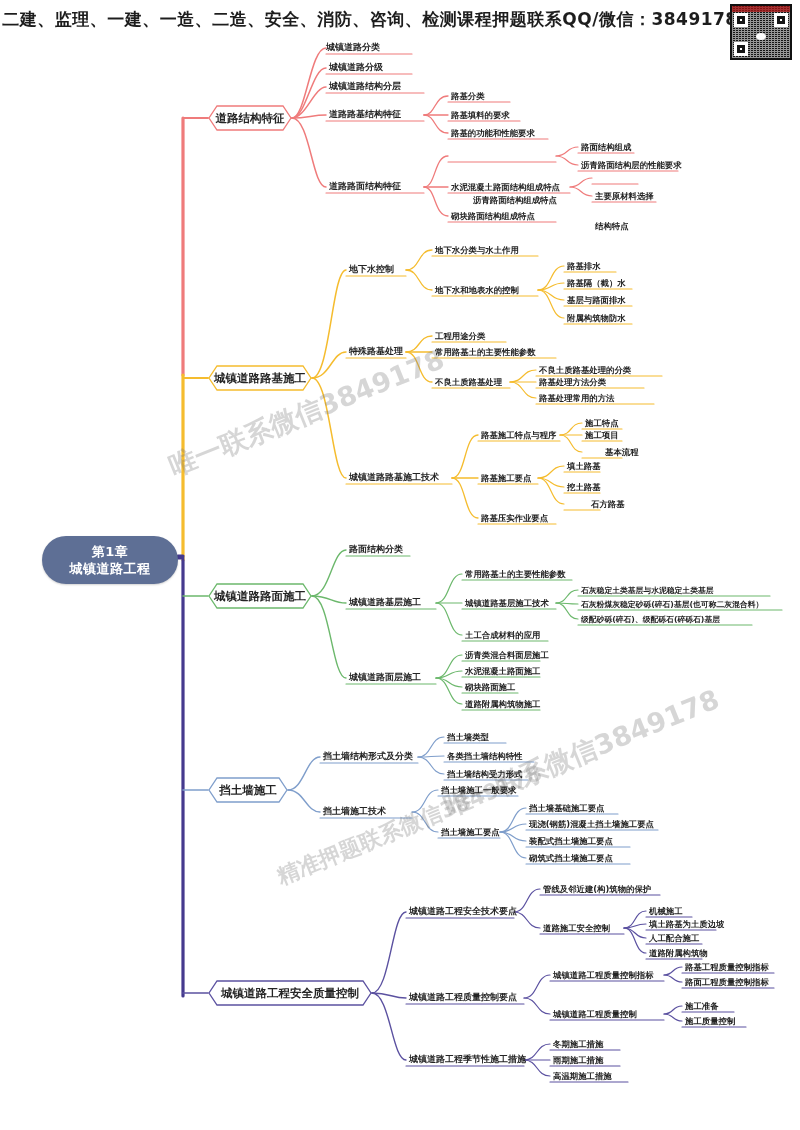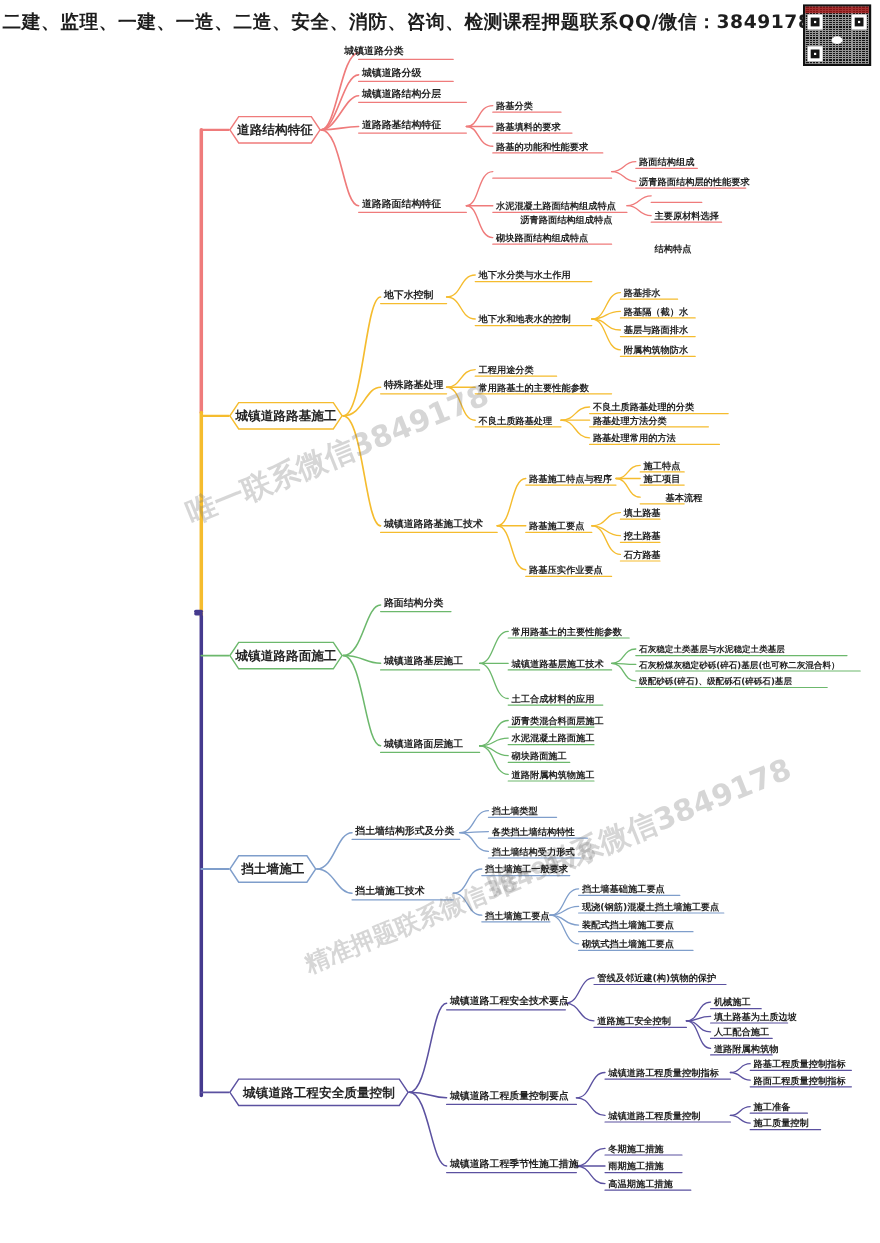--- a/index.html
+++ b/index.html
@@ -286,20 +286,24 @@
       <path d="M550,1050 L620,1050" stroke="#5b51a0" stroke-width="1.1"></path>
       <path d="M550,1066 L620,1066" stroke="#5b51a0" stroke-width="1.1"></path>
       <path d="M550,1082 L628,1082" stroke="#5b51a0" stroke-width="1.1"></path>
     </g>
   </svg>
 
   <div class="wm" id="wm1">唯一联系微信3849178</div>
   <div class="wm" id="wm2">唯一联系微信3849178</div>
   <div class="wm" id="wm3">精准押题联系微信3849178</div>
 
+  <div id="root-node">
+    <span>第1章</span>
+    <span>城镇道路工程</span>
+  </div>
 
   <div class="l1wrap" style="left:208px;top:105px;">
     <svg width="84" height="26">
         <polygon points="9,1 75,1 83,13 75,25 9,25 1,13" fill="#fff" stroke="#ef7b7b" stroke-width="1.3"></polygon>
       </svg>
     <div class="lbl" style="width:84px;">道路结构特征</div>
   </div>
 
   <div class="l1wrap" style="left:208px;top:365px;">
     <svg width="104" height="26">
@@ -322,21 +326,21 @@
     <div class="lbl" style="width:80px;">挡土墙施工</div>
   </div>
 
   <div class="l1wrap" style="left:208px;top:980px;">
     <svg width="164" height="26">
         <polygon points="9,1 155,1 163,13 155,25 9,25 1,13" fill="#fff" stroke="#5b51a0" stroke-width="1.3"></polygon>
       </svg>
     <div class="lbl" style="width:164px;">城镇道路工程安全质量控制</div>
   </div>
 
-  <div class="node l2" style="left:311px;top:42px;text-align:right;">城镇道路分类</div>
+  <div class="node l2" style="left:324px;top:42px;text-align:right;">城镇道路分类</div>
   <div class="node l2" style="left:327px;top:62px;">城镇道路分级</div>
   <div class="node l2" style="left:327px;top:81px;">城镇道路结构分层</div>
   <div class="node l2" style="left:327px;top:109px;">道路路基结构特征</div>
   <div class="node l2" style="left:327px;top:181px;">道路路面结构特征</div>
 
   <div class="node l3" style="left:449px;top:91px;">路基分类</div>
   <div class="node l3" style="left:449px;top:110px;">路基填料的要求</div>
   <div class="node l3" style="left:449px;top:128px;">路基的功能和性能要求</div>
 
   <div class="node l3" style="left:471px;top:151px;margin-top:44px;">沥青路面结构组成特点</div>
@@ -369,21 +373,21 @@
   <div class="node l3" style="left:479px;top:430px;">路基施工特点与程序</div>
   <div class="node l3" style="left:479px;top:473px;">路基施工要点</div>
   <div class="node l3" style="left:479px;top:513px;">路基压实作业要点</div>
 
   <div class="node l3" style="left:583px;top:418px;">施工特点</div>
   <div class="node l3" style="left:583px;top:430px;">施工项目</div>
   <div class="node l3" style="left:583px;top:447px;margin-left:20px;">基本流程</div>
 
   <div class="node l3" style="left:565px;top:461px;">填土路基</div>
   <div class="node l3" style="left:565px;top:482px;">挖土路基</div>
-  <div class="node l3" style="left:565px;top:499px;">石方路基</div>
+  <div class="node l3" style="left:589px;top:499px;">石方路基</div>
 
   <div class="node l2" style="left:347px;top:544px;">路面结构分类</div>
   <div class="node l2" style="left:347px;top:597px;">城镇道路基层施工</div>
   <div class="node l2" style="left:347px;top:672px;">城镇道路面层施工</div>
 
   <div class="node l3" style="left:463px;top:569px;">常用路基土的主要性能参数</div>
   <div class="node l3" style="left:463px;top:598px;">城镇道路基层施工技术</div>
   <div class="node l3" style="left:463px;top:630px;">土工合成材料的应用</div>
 
   <div class="node l3" style="left:579px;top:585px;font-size:7.8px;">石灰稳定土类基层与水泥稳定土类基层</div>

